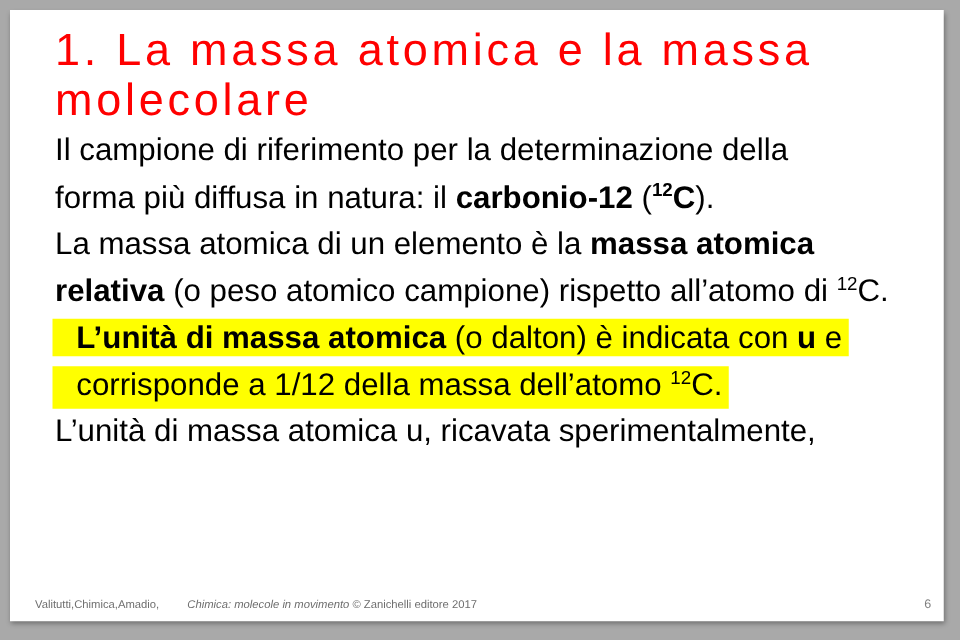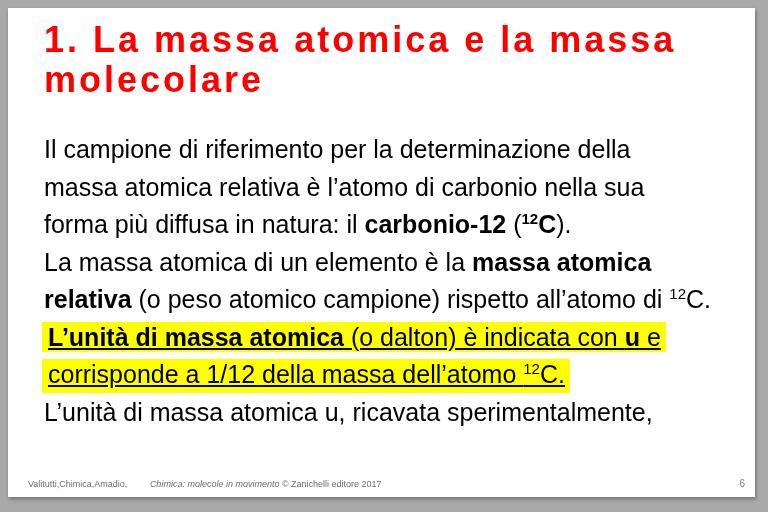--- a/index.html
+++ b/index.html
@@ -18,54 +18,53 @@
     font-family:"Liberation Sans","DejaVu Sans",sans-serif;
   }
   .slide{
     position:absolute;left:8px;top:8px;width:747px;height:489px;
     background:var(--slide-bg);
     box-shadow:1px 2px 4px rgba(0,0,0,0.35);
   }
   .title{
     position:absolute;left:36px;top:12px;width:640px;
     font-size:36px;line-height:40px;letter-spacing:3px;
-    color:var(--title-color);font-weight:700;
+    color:var(--title-color);font-weight:400;
   }
   .body{
-    position:absolute;left:36px;top:94px;width:700px;margin-top:29px;
+    position:absolute;left:36px;top:94px;width:700px;
   }
   .line{
     height:37.5px;line-height:37.5px;font-size:25px;
     color:var(--body-text);white-space:nowrap;
   }
   .line .b{font-weight:bold;}
   .line .sup{font-size:15px;position:relative;top:-9px;}
   .hl{
     display:inline-block;background:var(--highlight);
-    line-height:30px;padding:0 5px 0 6px;margin-left:-2px;text-decoration:underline;
+    line-height:30px;padding:0 5px 0 19px;margin-left:-2px;
   }
   .footer{
     position:absolute;left:20px;right:10px;bottom:8px;
     display:flex;justify-content:space-between;align-items:baseline;
     font-size:9px;color:var(--footer-text);
   }
   .footer .it{font-style:italic;margin-left:20px;}
   .pagenum{font-size:10px;color:#7f7f7f;}
 </style>
 </head>
 <body>
 
 <div class="canvas">
   <div class="slide">
 
     <div class="title">1. La massa atomica e la massa molecolare</div>
 
     <div class="body" id="slide-body">
         <div class="line"><span>Il campione di riferimento per la determinazione della</span></div>
-        <div class="line"><span>massa atomica relativa è l’atomo di carbonio nella sua</span></div>
         <div class="line"><span>forma più diffusa in natura: il </span><span class="b">carbonio-12</span><span> (</span><span class="b sup">12</span><span class="b">C</span><span>).</span></div>
         <div class="line"><span>La massa atomica di un elemento è la </span><span class="b">massa atomica</span></div>
         <div class="line"><span class="b">relativa</span><span> (o peso atomico campione) rispetto all’atomo di </span><span class="sup">12</span><span>C.</span></div>
         <div class="line"><span class="hl"><span class="b">L’unità di massa atomica</span><span> (o dalton) è indicata con </span><span class="b">u</span><span> e</span></span></div>
         <div class="line"><span class="hl"><span>corrisponde a 1/12 della massa dell’atomo </span><span class="sup">12</span><span>C.</span></span></div>
         <div class="line"><span>L’unità di massa atomica u, ricavata sperimentalmente,</span></div>
       </div>
 
     <div class="footer">
       <span><span>Valitutti,Chimica,Amadio, </span><span class="it">Chimica: molecole in movimento</span><span> © Zanichelli editore 2017</span></span>

